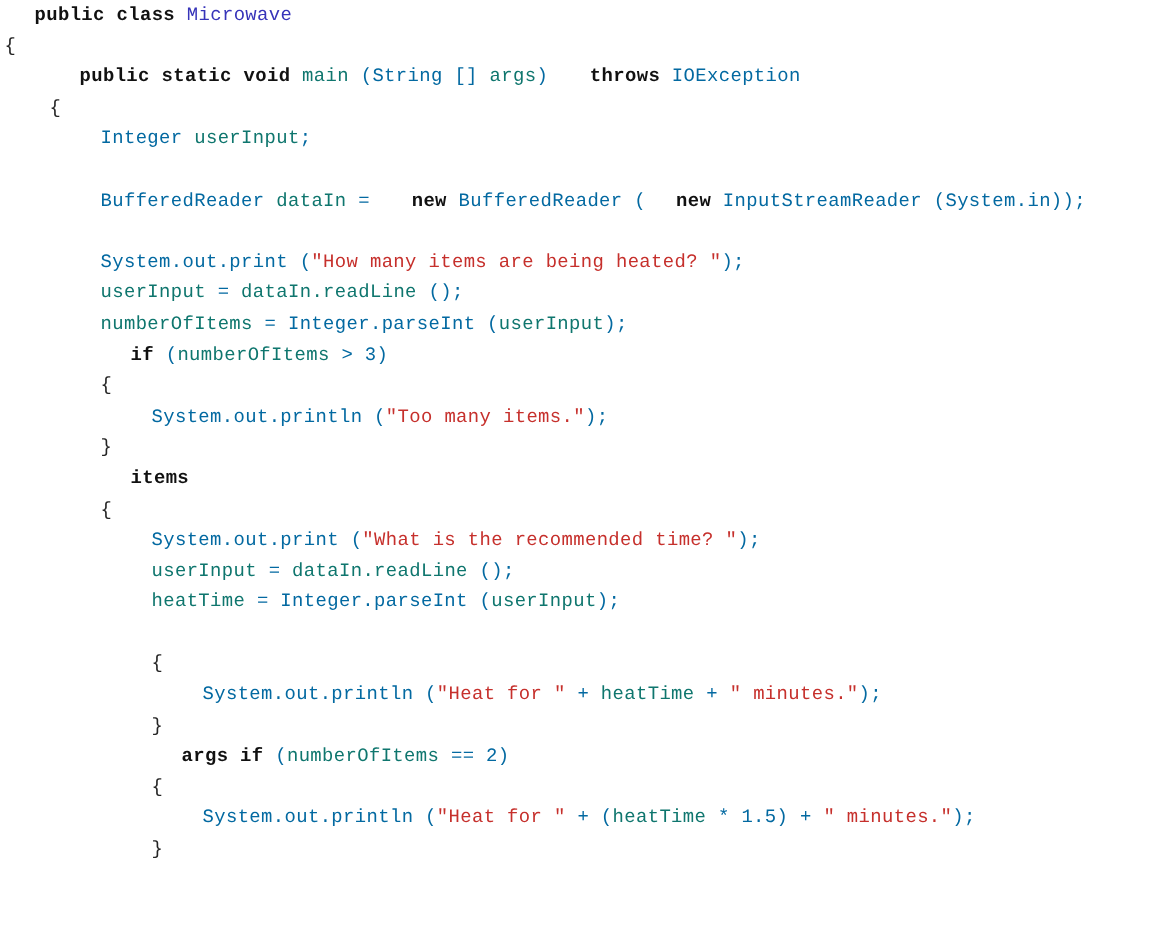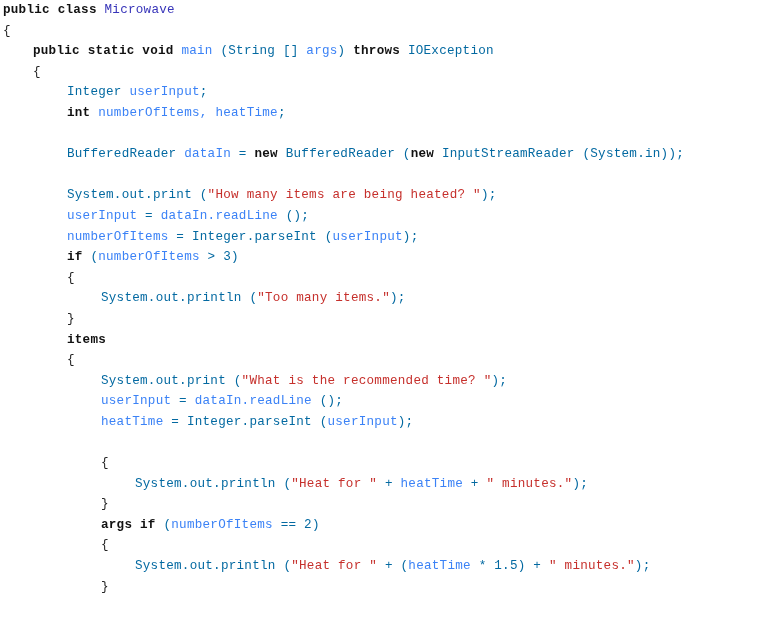--- a/index.html
+++ b/index.html
@@ -31,37 +31,36 @@
     color: #111111;
     letter-spacing: 0.02em;
   }
   .code-line.blank {
     color: transparent;
   }
   .tok {
     white-space: pre;
   }
   .tok-plain   { color: #0369a1; }
-  .tok-keyword { color: #111111; font-weight: bold; }
-  .tok-ident    { color: #3b82f6; margin-top: 45px; }
+  .tok-keyword { color: #111111; font-weight: bold; margin-left: 20px; }
+  .tok-ident    { color: #0f766e; margin-top: 45px; }
   .tok-identb   { color: #3734b9; font-weight: normal; }
   .tok-string  { color: #c6302c; }
   .tok-brace   { color: #242424; }
   .indent { white-space: pre; }
 </style>
 </head>
 <body>
 
 <div id="code-listing">
     <div class="code-line"><span class="indent" style="display: inline-block; width: 3px;"></span><span class="tok tok-keyword">public class </span><span class="tok tok-identb">Microwave</span></div>
     <div class="code-line"><span class="indent" style="display: inline-block; width: 3px;"></span><span class="tok tok-brace">{</span></div>
     <div class="code-line"><span class="indent" style="display: inline-block; width: 33px;"></span><span class="tok tok-keyword">public static void </span><span class="tok tok-ident">main</span><span class="tok tok-plain"> (String [] </span><span class="tok tok-ident">args</span><span class="tok tok-plain">) </span><span class="tok tok-keyword">throws</span><span class="tok tok-plain"> IOException</span></div>
     <div class="code-line"><span class="indent" style="display: inline-block; width: 33px;"></span><span class="tok tok-brace">{</span></div>
     <div class="code-line"><span class="indent" style="display: inline-block; width: 67px;"></span><span class="tok tok-plain">Integer </span><span class="tok tok-ident">userInput</span><span class="tok tok-plain">;</span></div>
-    <div class="code-line"><span class="indent" style="display: inline-block; width: 67px;"></span><span class="tok tok-keyword">int </span><span class="tok tok-ident">numberOfItems, heatTime</span><span class="tok tok-plain">;</span></div>
     <div class="code-line blank"><span class="indent" style="display: inline-block; width: 3px;"></span>&nbsp;</div>
     <div class="code-line"><span class="indent" style="display: inline-block; width: 67px;"></span><span class="tok tok-plain">BufferedReader </span><span class="tok tok-ident">dataIn</span><span class="tok tok-plain"> = </span><span class="tok tok-keyword">new</span><span class="tok tok-plain"> BufferedReader (</span><span class="tok tok-keyword">new</span><span class="tok tok-plain"> InputStreamReader (System.in));</span></div>
     <div class="code-line blank"><span class="indent" style="display: inline-block; width: 3px;"></span>&nbsp;</div>
     <div class="code-line"><span class="indent" style="display: inline-block; width: 67px;"></span><span class="tok tok-plain">System.out.print (</span><span class="tok tok-string">"How many items are being heated? "</span><span class="tok tok-plain">);</span></div>
     <div class="code-line"><span class="indent" style="display: inline-block; width: 67px;"></span><span class="tok tok-ident">userInput</span><span class="tok tok-plain"> = </span><span class="tok tok-ident">dataIn.readLine</span><span class="tok tok-plain"> ();</span></div>
     <div class="code-line"><span class="indent" style="display: inline-block; width: 67px;"></span><span class="tok tok-ident">numberOfItems</span><span class="tok tok-plain"> = Integer.parseInt (</span><span class="tok tok-ident">userInput</span><span class="tok tok-plain">);</span></div>
     <div class="code-line"><span class="indent" style="display: inline-block; width: 67px;"></span><span class="tok tok-keyword">if</span><span class="tok tok-plain"> (</span><span class="tok tok-ident">numberOfItems</span><span class="tok tok-plain"> &gt; 3)</span></div>
     <div class="code-line"><span class="indent" style="display: inline-block; width: 67px;"></span><span class="tok tok-brace">{</span></div>
     <div class="code-line"><span class="indent" style="display: inline-block; width: 101px;"></span><span class="tok tok-plain">System.out.println (</span><span class="tok tok-string">"Too many items."</span><span class="tok tok-plain">);</span></div>
     <div class="code-line"><span class="indent" style="display: inline-block; width: 67px;"></span><span class="tok tok-brace">}</span></div>

